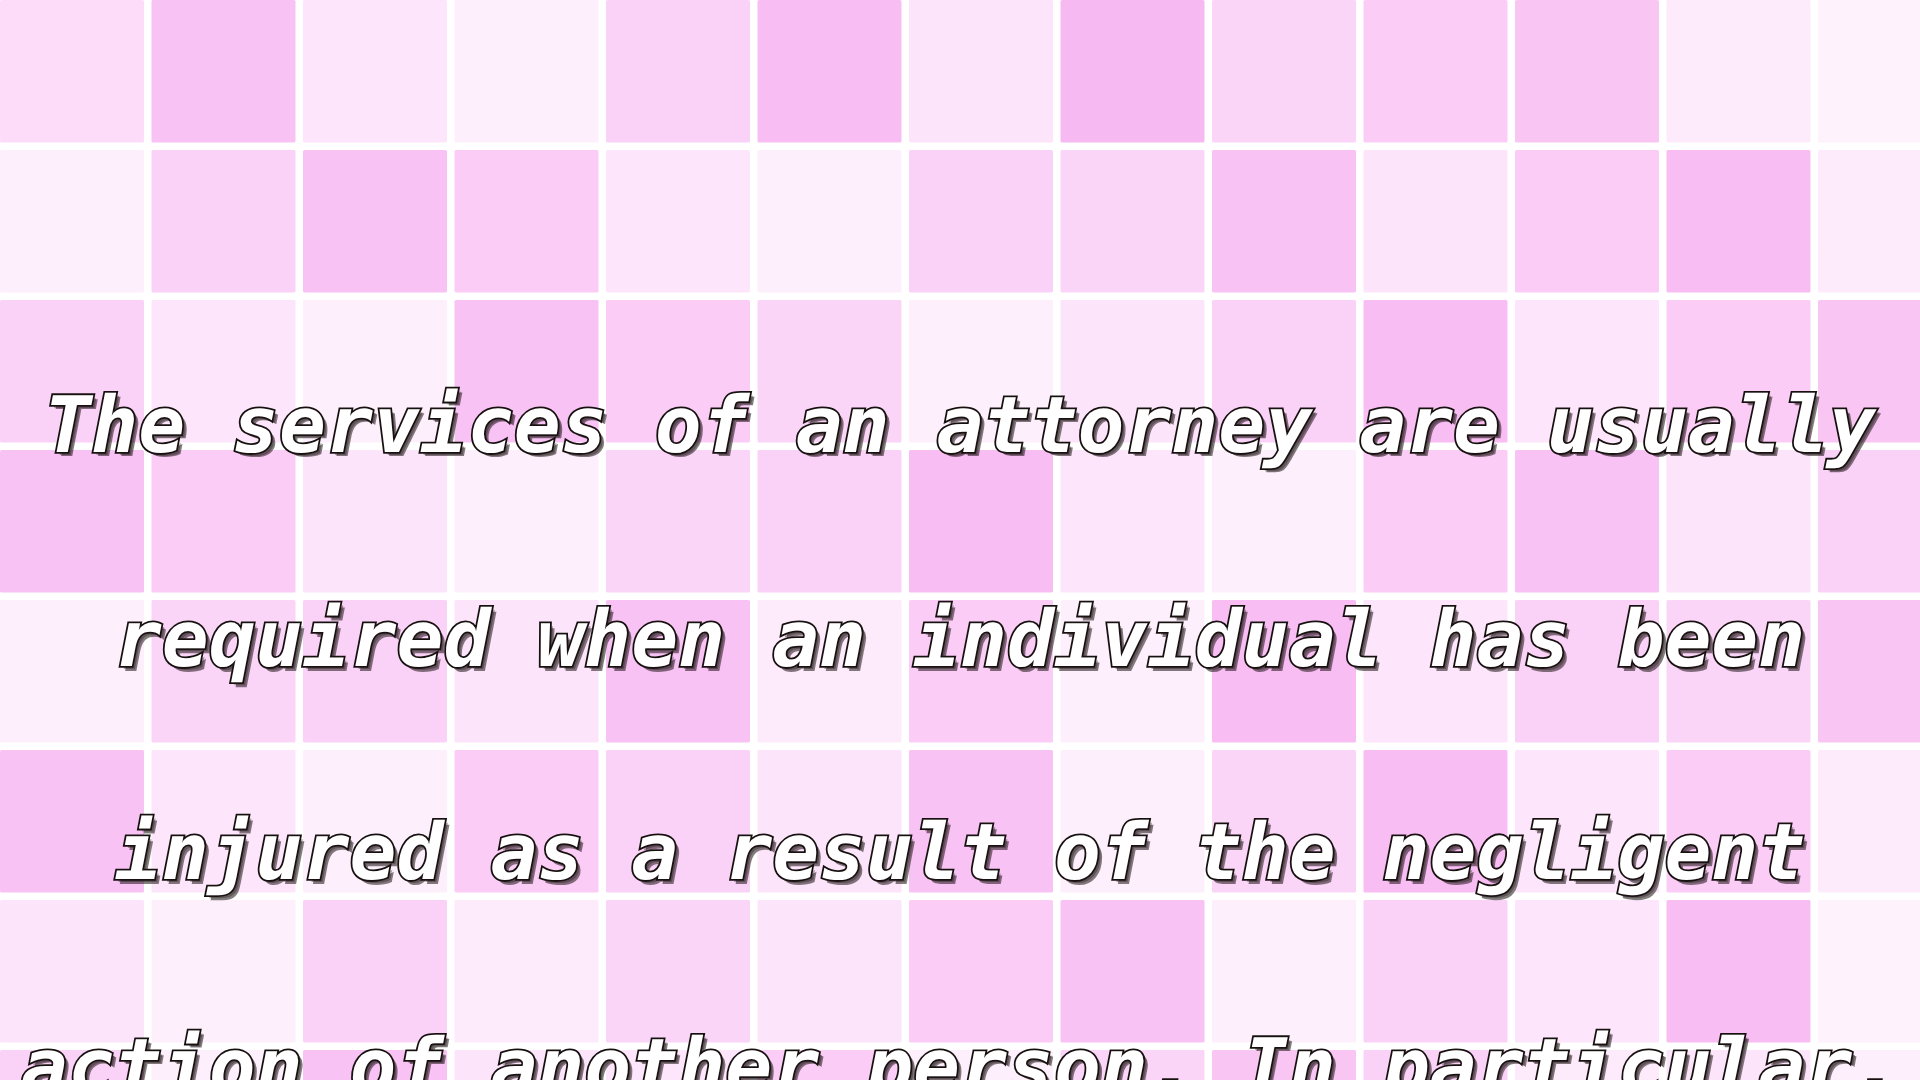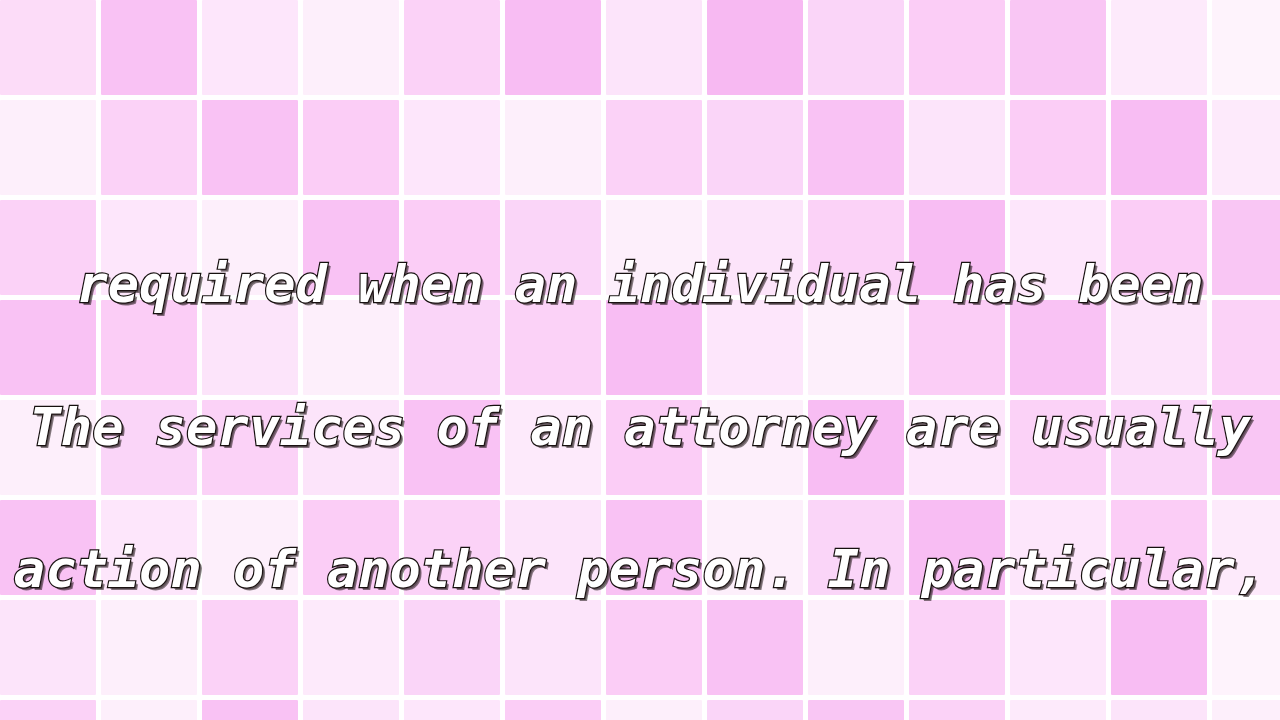--- a/index.html
+++ b/index.html
@@ -171,22 +171,23 @@
       <div class="tile" style="background: linear-gradient(135deg, rgb(253, 239, 251) 0%, rgb(253, 239, 251) 55%, rgb(253, 239, 251) 100%);"></div>
       <div class="tile" style="background: linear-gradient(135deg, rgb(250, 213, 248) 0%, rgb(250, 213, 248) 55%, rgb(250, 213, 248) 100%);"></div>
       <div class="tile" style="background: linear-gradient(135deg, rgb(249, 198, 244) 0%, rgb(249, 198, 244) 55%, rgb(249, 198, 244) 100%);"></div>
       <div class="tile" style="background: linear-gradient(135deg, rgb(251, 210, 247) 0%, rgb(251, 210, 247) 55%, rgb(251, 210, 247) 100%);"></div>
       <div class="tile" style="background: linear-gradient(135deg, rgb(253, 234, 251) 0%, rgb(253, 234, 251) 55%, rgb(253, 234, 251) 100%);"></div>
       <div class="tile" style="background: linear-gradient(135deg, rgb(252, 228, 250) 0%, rgb(252, 228, 250) 55%, rgb(252, 228, 250) 100%);"></div>
       <div class="tile" style="background: linear-gradient(135deg, rgb(253, 239, 251) 0%, rgb(253, 239, 251) 55%, rgb(253, 239, 251) 100%);"></div>
     </div>
 
   <div id="caption">
+    <span class="line">The services of an attorney are usually</span>
     <span class="line">required when an individual has been</span>
-    <span class="line">The services of an attorney are usually</span>
+    <span class="line">injured as a result of the negligent</span>
     <span class="line">action of another person. In particular,</span>
     
     
     
     
   </div>
 
 </div>
 
 </body></html>

